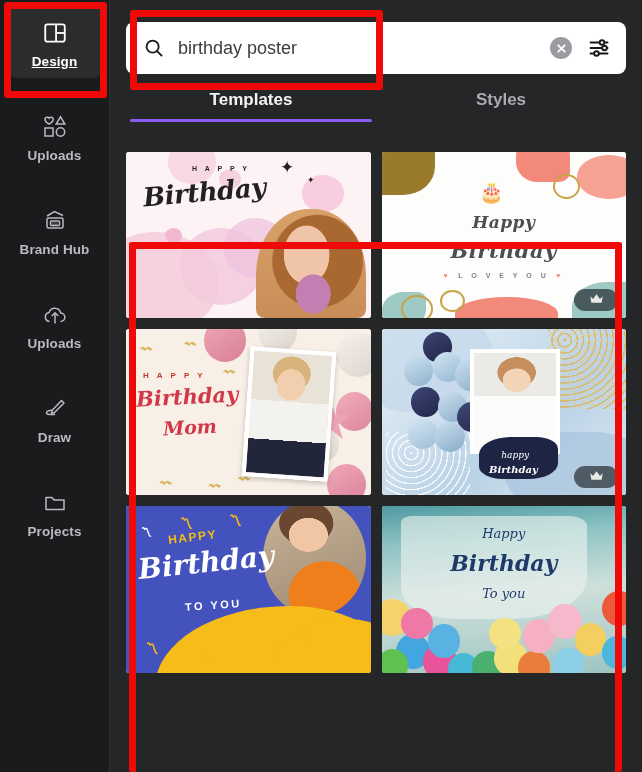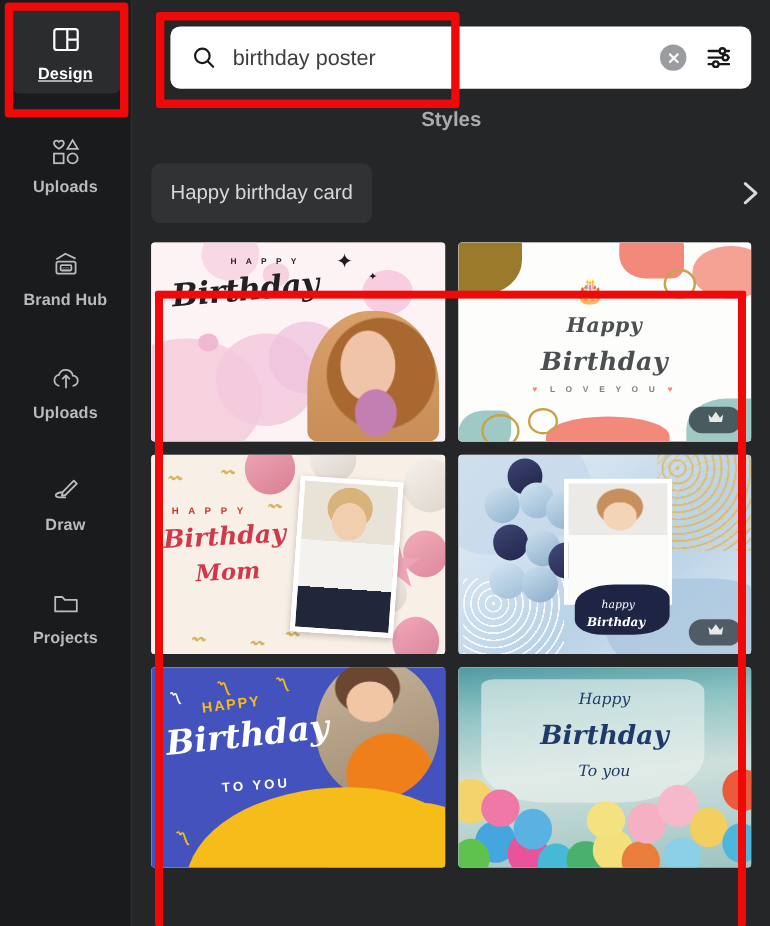--- a/index.html
+++ b/index.html
@@ -80,21 +80,20 @@
   }
   .search-box {
     flex: 1;
     height: 52px;
     background: #ffffff;
     border-radius: 8px;
     display: flex;
     align-items: center;
     padding: 0 14px 0 16px;
     cursor: text;
-    margin-left: 16px;
   }
   .search-icon { flex: 0 0 24px; height: 24px; display:flex; align-items:center; justify-content:center;}
   .search-input {
     flex: 1;
     border: none;
     outline: none;
     font-family: "Liberation Sans", sans-serif;
     font-size: 18px;
     color: #3d3d42;
     background: transparent;
@@ -500,29 +499,29 @@
             <line x1="3.5" y1="17.5" x2="20.5" y2="17.5"></line>
             <circle cx="15" cy="6.5" r="2.3" fill="#ffffff"></circle>
             <circle cx="17.5" cy="12" r="2.3" fill="#ffffff"></circle>
             <circle cx="9.5" cy="17.5" r="2.3" fill="#ffffff"></circle>
           </svg>
         </span>
       </div>
     </div>
 
     <div class="tabs">
+      <div class="tab active">
+        <span>Templates</span>
+      </div>
       <div class="tab">
         <span>Styles</span>
       </div>
     </div>
 
     <div class="chips">
-      <div class="chip">
-        <span>Happy birthday card</span>
-      </div>
       <div class="chip-next">
         <svg width="20" height="24" viewBox="0 0 20 24" fill="none" stroke="#d8dadd" stroke-width="2.4" stroke-linecap="round" stroke-linejoin="round">
           <polyline points="6,4 15,12 6,20"></polyline>
         </svg>
       </div>
     </div>
 
     <div class="grid">
 
       <div class="card">

